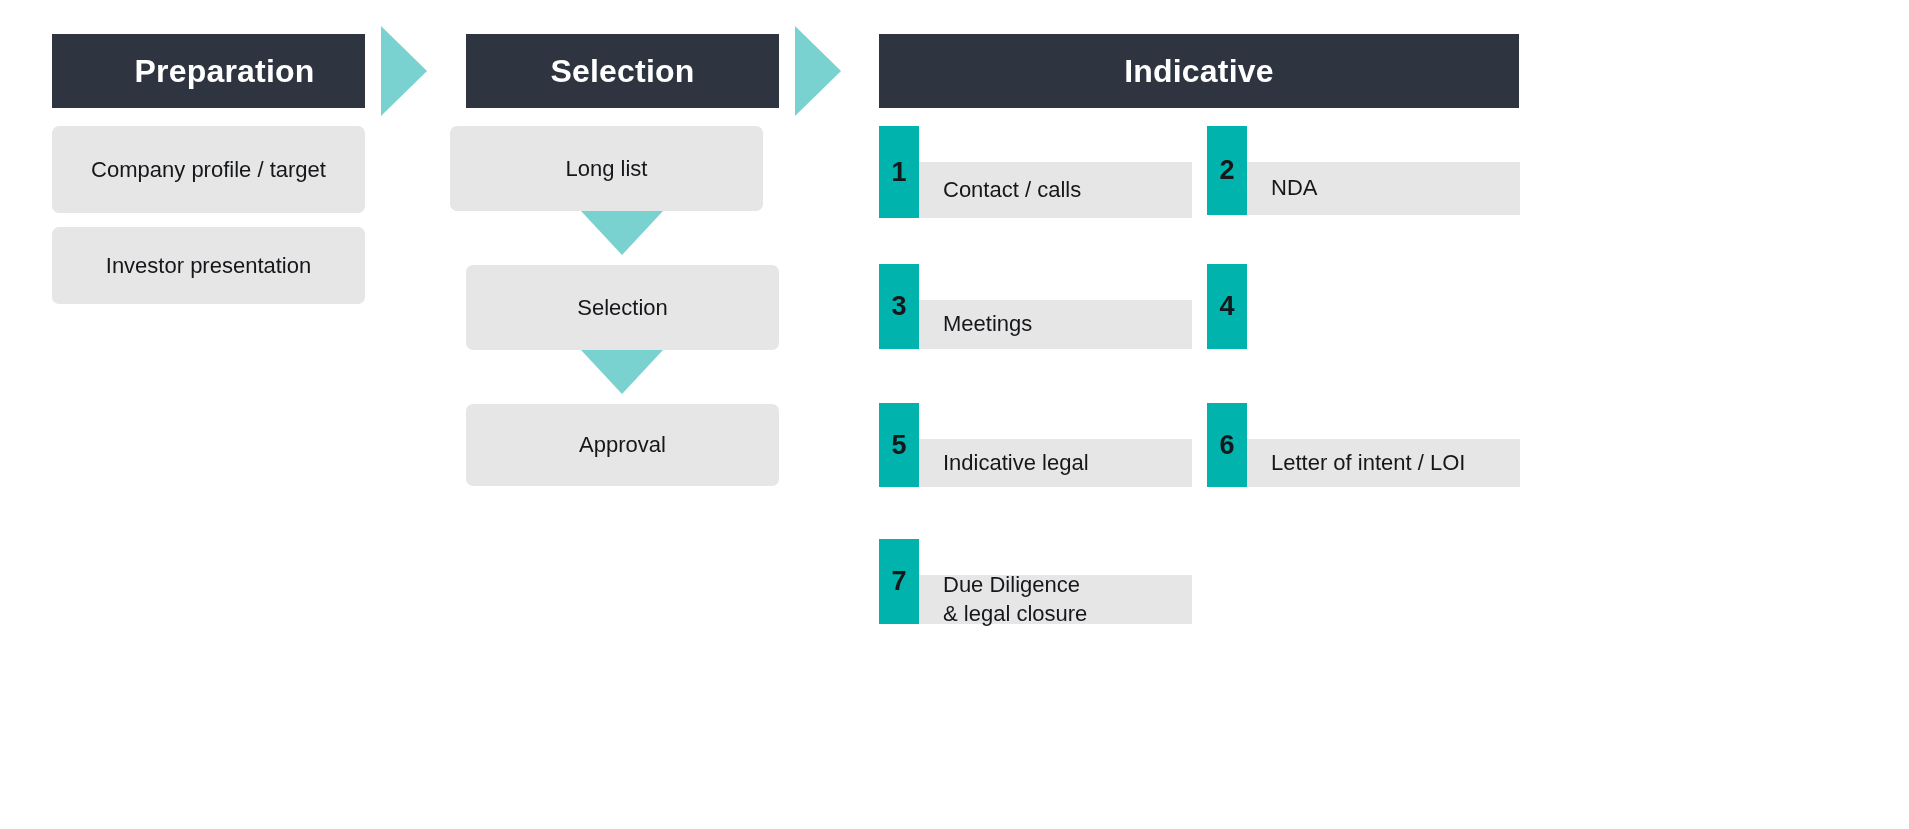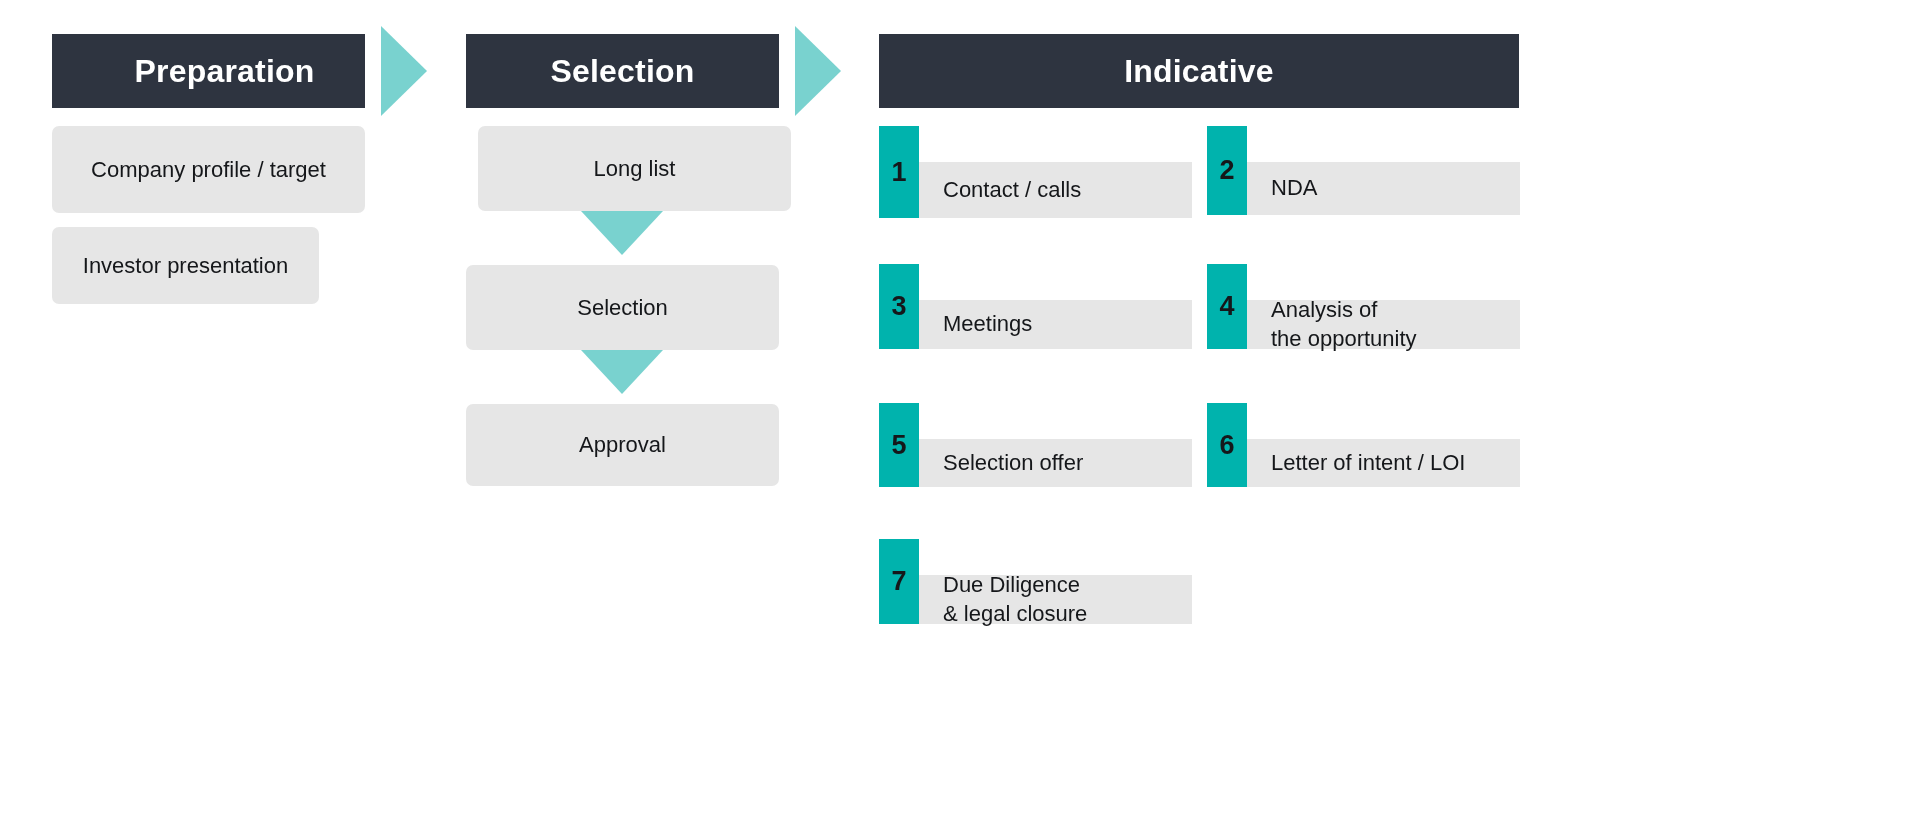--- a/index.html
+++ b/index.html
@@ -100,31 +100,31 @@
 <div class="canvas">
 
   <div class="phase-header" style="left:52px; top:34px; width:313px; height:74px;padding-left:32px;">
     <span>Preparation</span>
   </div>
 
   <div class="grey-box" style="left:52px; top:126px; width:313px; height:87px;">
     <span>Company profile / target</span>
   </div>
 
-  <div class="grey-box" style="left:52px; top:227px; width:267px; height:77px;">
+  <div class="grey-box" style="left:52px; top:227px; width:313px; height:77px;">
     <span>Investor presentation</span>
   </div>
 
   <div class="arrow-right" style="left:381px; top:26px;"></div>
 
   <div class="phase-header" style="left:466px; top:34px; width:313px; height:74px;">
     <span>Selection</span>
   </div>
 
-  <div class="grey-box" style="left:478px; top:126px; width:313px; height:85px;">
+  <div class="grey-box" style="left:450px; top:126px; width:313px; height:85px;">
     <span>Long list</span>
   </div>
 
   <div class="arrow-down" style="left:581px; top:211px;"></div>
 
   <div class="grey-box" style="left:466px; top:265px; width:313px; height:85px;">
     <span>Selection</span>
   </div>
 
   <div class="arrow-down" style="left:581px; top:350px;"></div>
@@ -161,33 +161,27 @@
     <div class="num" style="width:40px;">3</div>
     <div class="body">
       <div>
         <span class="line">Meetings</span>
       </div>
     </div>
   </div>
 
   <div class="step" style="left:1207px; top:264px; width:313px; height:85px;">
     <div class="num" style="width:40px;">4</div>
-    <div class="body">
-      <div>
-        <span class="line">Analysis of</span>
-        <span class="line">the opportunity</span>
-      </div>
-    </div>
   </div>
 
   <div class="step" style="left:879px; top:403px; width:313px; height:84px;">
     <div class="num" style="width:40px;">5</div>
     <div class="body">
       <div>
-        <span class="line">Selection offer</span>
+        <span class="line">Indicative legal</span>
       </div>
     </div>
   </div>
 
   <div class="step" style="left:1207px; top:403px; width:313px; height:84px;">
     <div class="num" style="width:40px;">6</div>
     <div class="body">
       <div>
         <span class="line">Letter of intent / LOI</span>
       </div>

